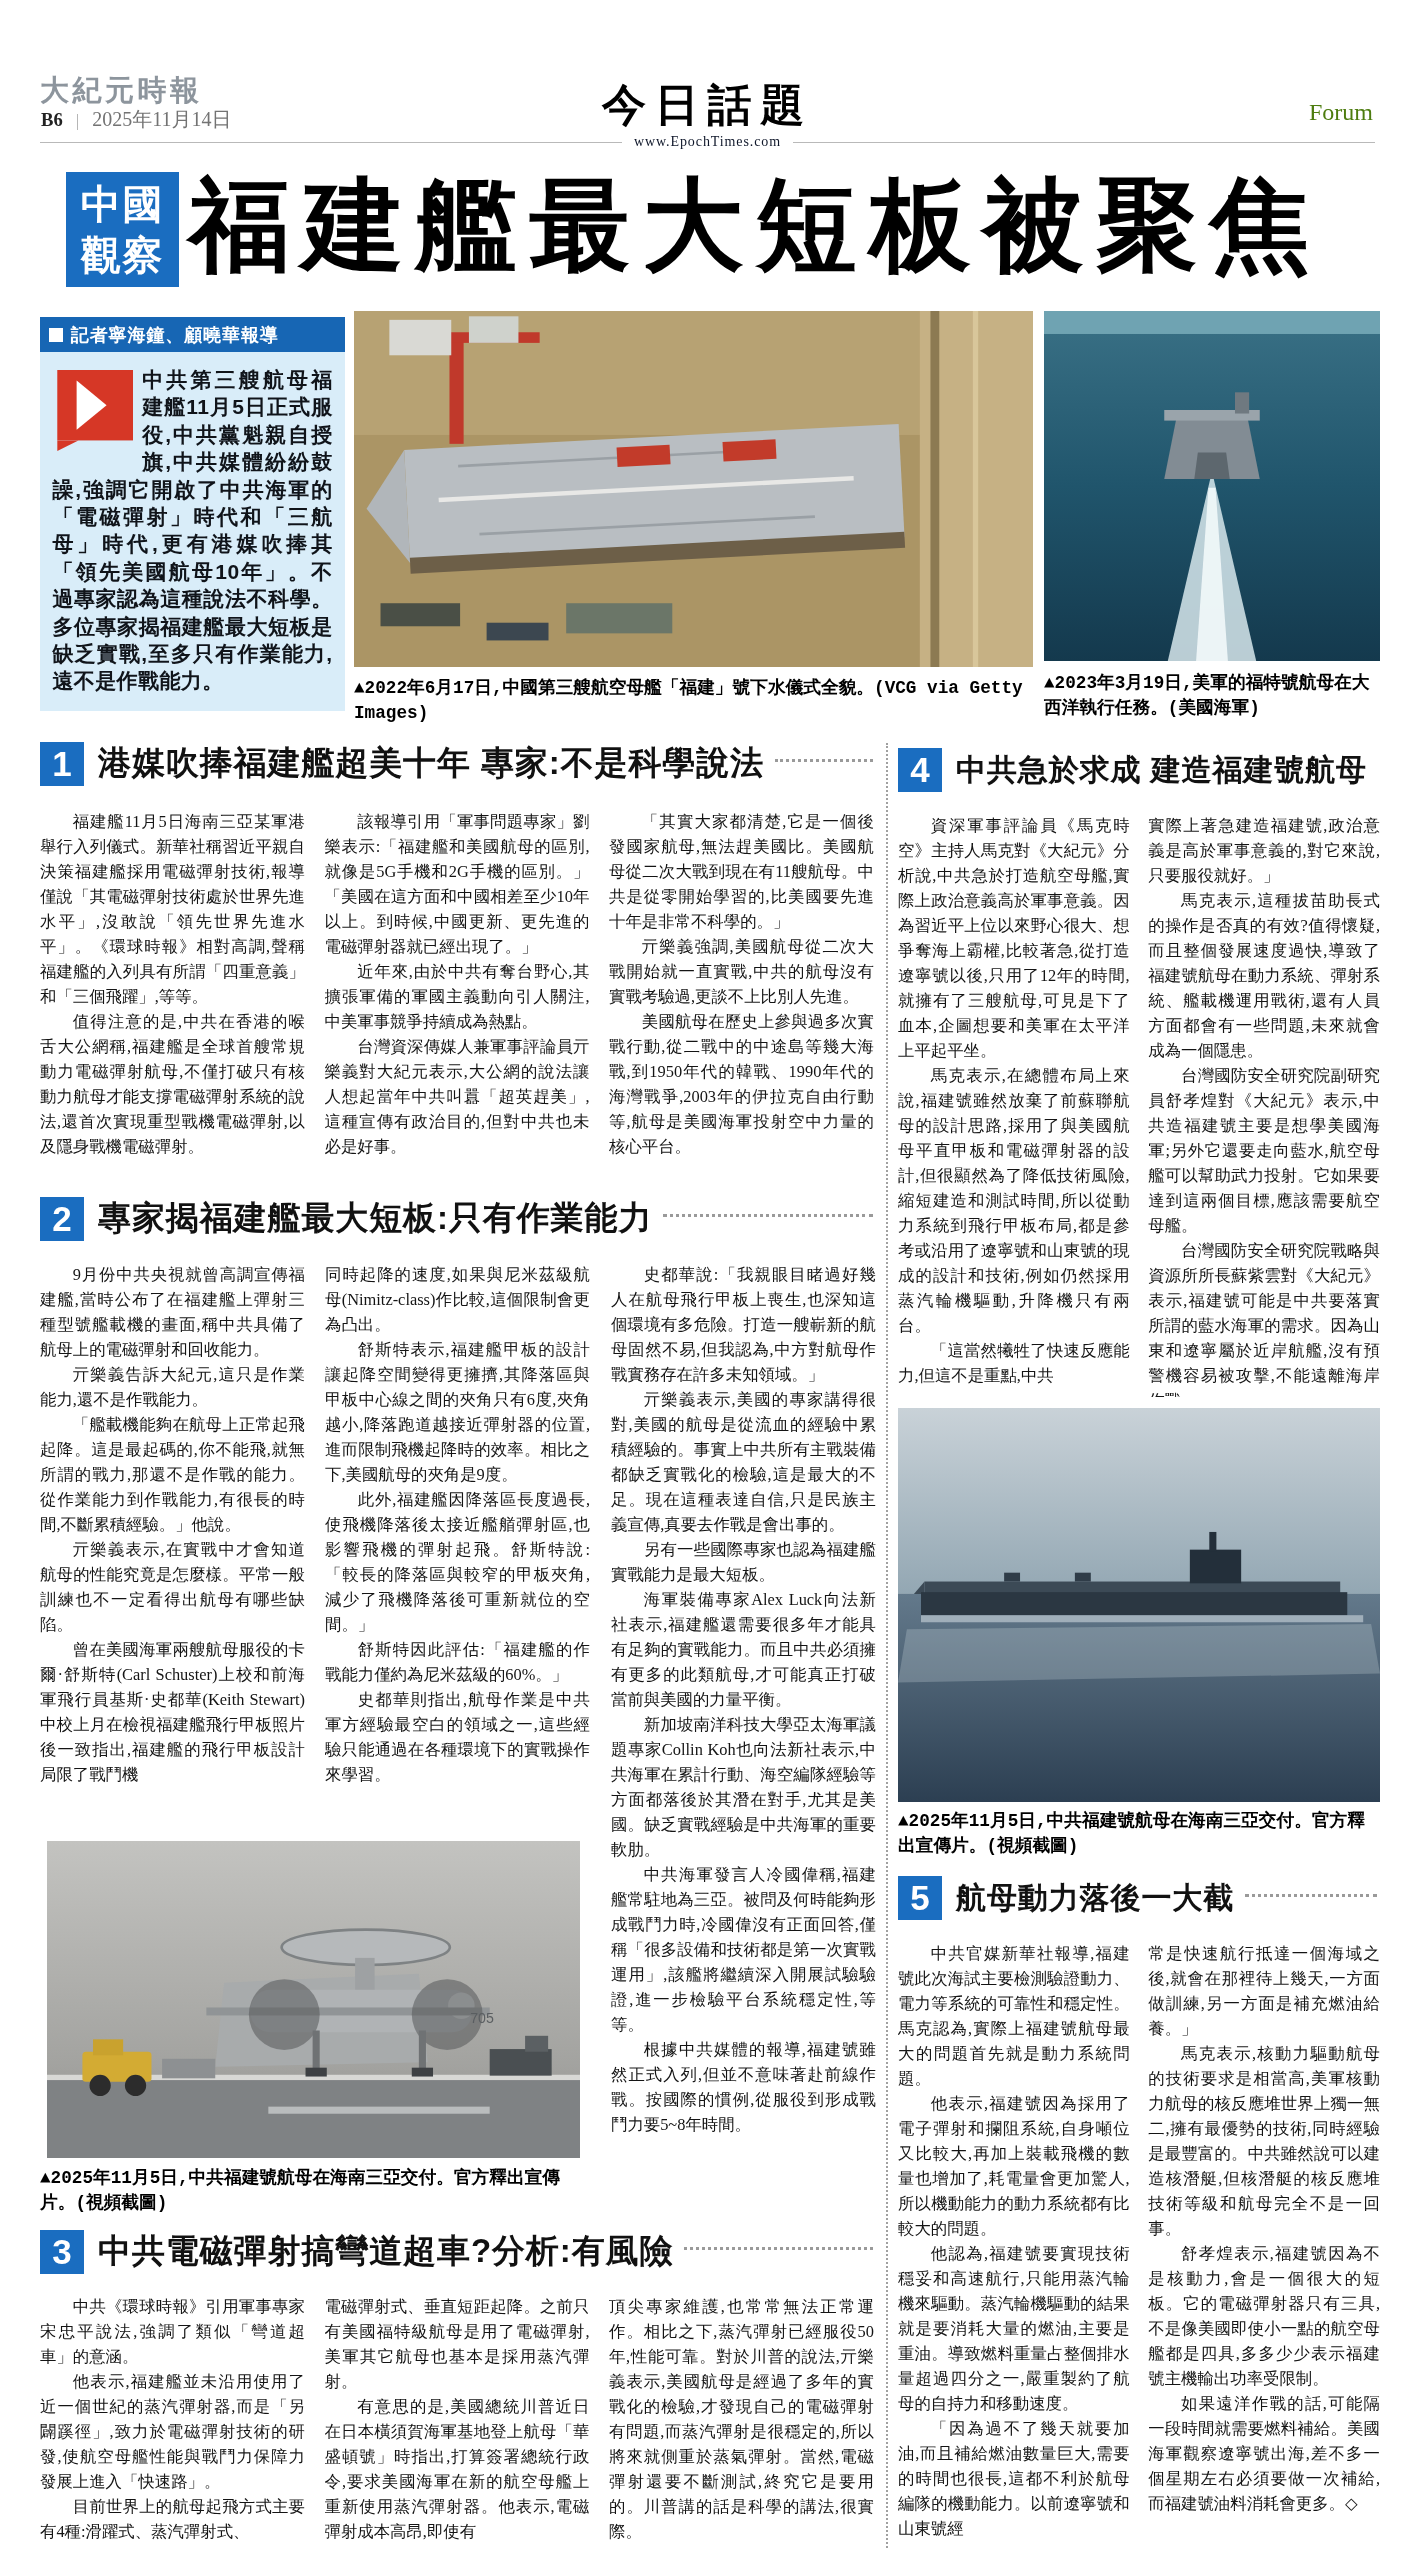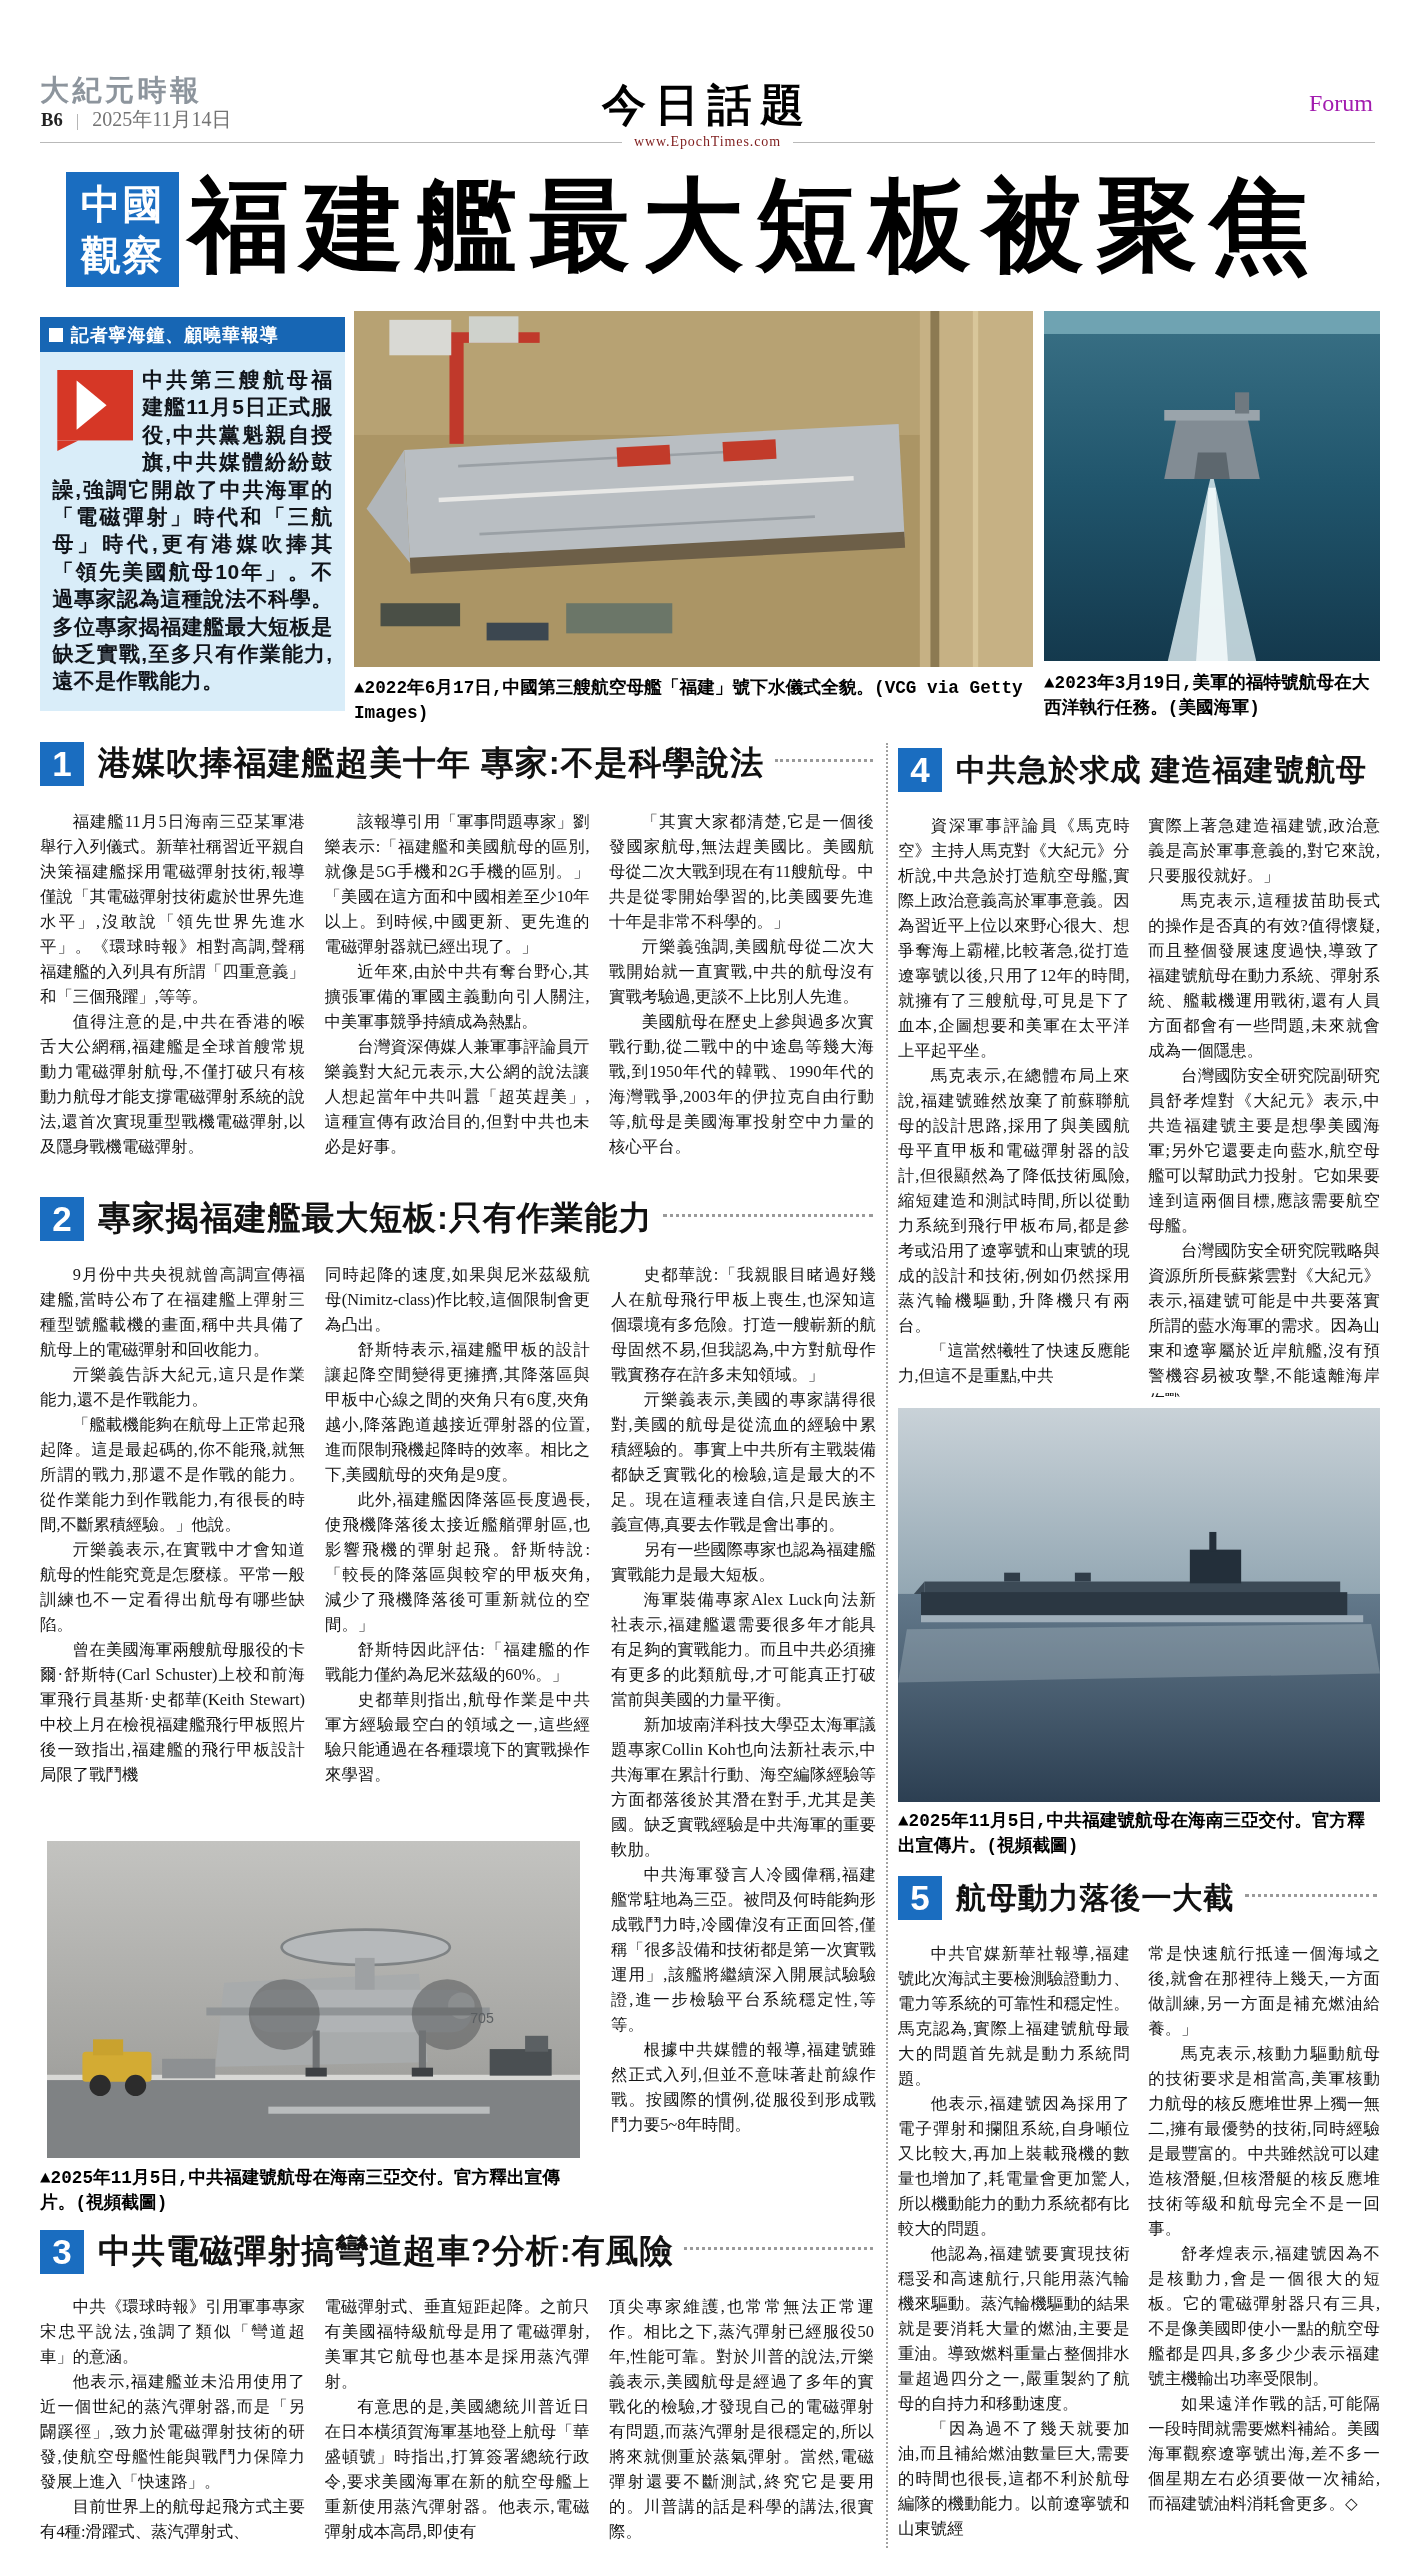--- a/index.html
+++ b/index.html
@@ -7,24 +7,24 @@
         font-family:"Liberation Serif","DejaVu Serif",serif;color:#1b1b1b;}
   
   .m-logo{position:absolute;left:40px;top:71px;font-size:29px;font-weight:900;color:#8d959d;
           letter-spacing:3.5px;font-family:"Liberation Serif",serif;}
   .m-pageinfo{position:absolute;left:41px;top:106px;font-size:17px;}
   .m-pageinfo .pno{font-weight:900;font-size:18.6px;color:#222;}
   .m-pageinfo .sep{color:#aaa;margin:0 8.8px;}
   .m-pageinfo .date{color:#737373;font-size:20px;}
   .m-topic{position:absolute;left:50%;transform:translateX(-50%);top:76px;font-size:44px;
            font-weight:900;letter-spacing:8.8px;color:#000;}
-  .m-forum{position:absolute;right:42px;top:90px;font-size:24px;color:#a21caf;}
+  .m-forum{position:absolute;right:42px;top:99px;font-size:24px;color:#4d7c0f;}
   .url-row{position:absolute;left:40px;right:40px;top:134px;display:flex;align-items:center;}
   .url-row .rule{flex:1;border-top:1.8px solid #b9b9b9;}
-  .url-row .url{margin:0 12.4px;font-size:14px;color:#7f1d1d;letter-spacing:0.9px;}
+  .url-row .url{margin:0 12.4px;font-size:14px;color:#0f172a;letter-spacing:0.9px;}
   
   .tagbox{position:absolute;left:66px;top:172px;width:113px;height:115px;background:#1a6dc0;
           color:#fff;display:flex;flex-direction:column;align-items:center;justify-content:center;
           font-family:"Liberation Sans","DejaVu Sans",sans-serif;font-weight:900;font-size:40px;line-height:51px;letter-spacing:1.8px;}
   .main-title{position:absolute;left:189px;top:165px;width:1194px;font-size:101px;line-height:122px;
           font-weight:900;letter-spacing:12.4px;color:#000;white-space:nowrap;}
   
   .lead-rail{position:absolute;left:40px;top:317px;width:305px;}
   .reporter-bar{background:#1766b4;color:#fff;height:35px;display:flex;align-items:center;
           font-family:"Liberation Sans",sans-serif;font-weight:700;font-size:18px;padding:0 8.8px;letter-spacing:0.9px;}

